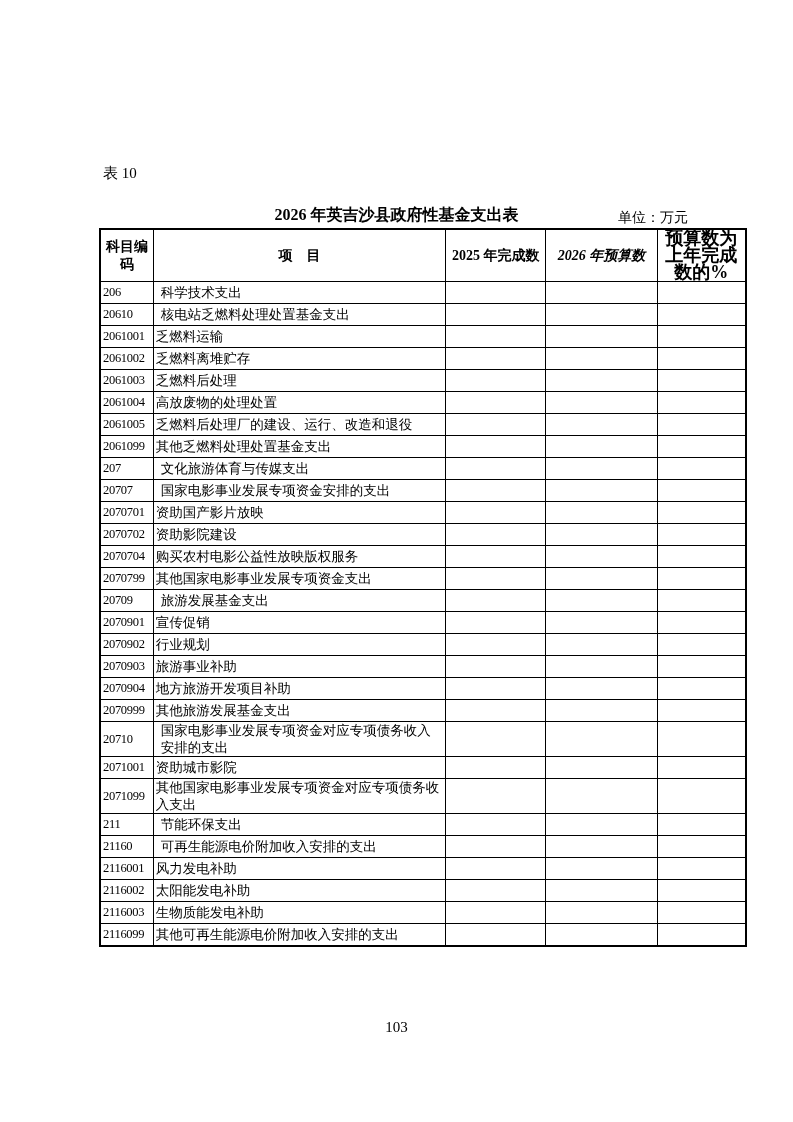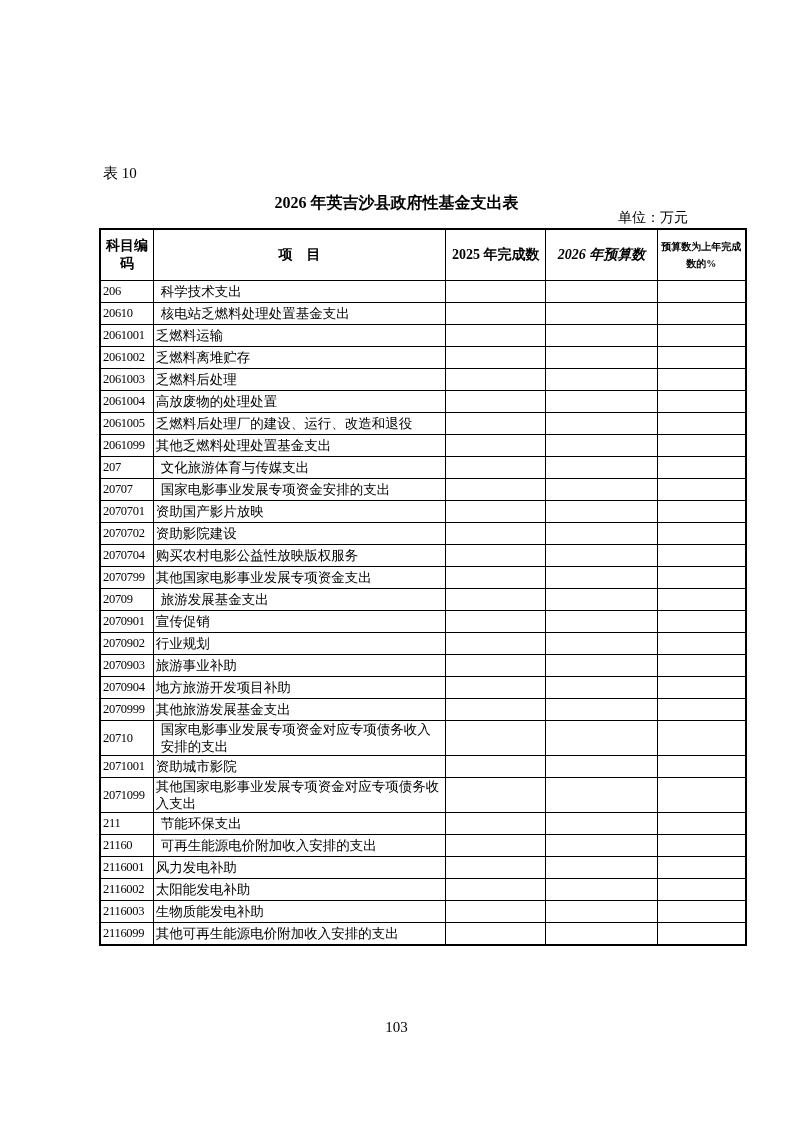--- a/index.html
+++ b/index.html
@@ -21,21 +21,21 @@
     left: 103px;
     top: 164px;
     font-size: 15px;
     line-height: 18px;
   }
   .doc-title {
     position: absolute;
     left: 0;
     right: 0;
     top: 189px;
-    margin: 4px;
+    margin: 16px;
     text-align: center;
     font-size: 16px;
     font-weight: bold;
     line-height: 19px;
   }
   .unit-note {
     position: absolute;
     right: 105px;
     top: 209px;
     font-size: 14px;
@@ -58,21 +58,21 @@
     vertical-align: middle;
   }
   .budget-table thead th {
     height: 50px;
     font-size: 14px;
     font-weight: bold;
     text-align: center;
     line-height: 18px;
   }
   .budget-table thead th.col-pct {
-    font-size: 10px;
+    font-size: 18px;
     line-height: 17px;
   }
   .budget-table tbody td {
     height: 21px;
     font-size: 13.5px;
     line-height: 17px;
     text-align: left;
   }
   .col-code  { width: 48px; }
   .col-item  { width: 263px; }

